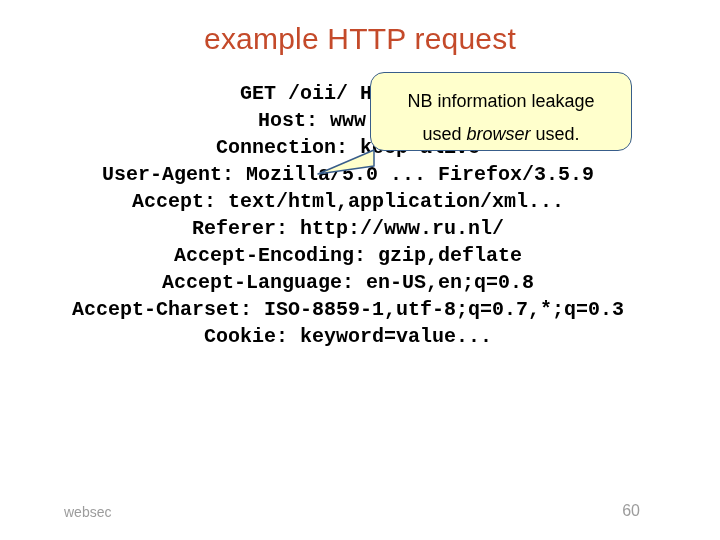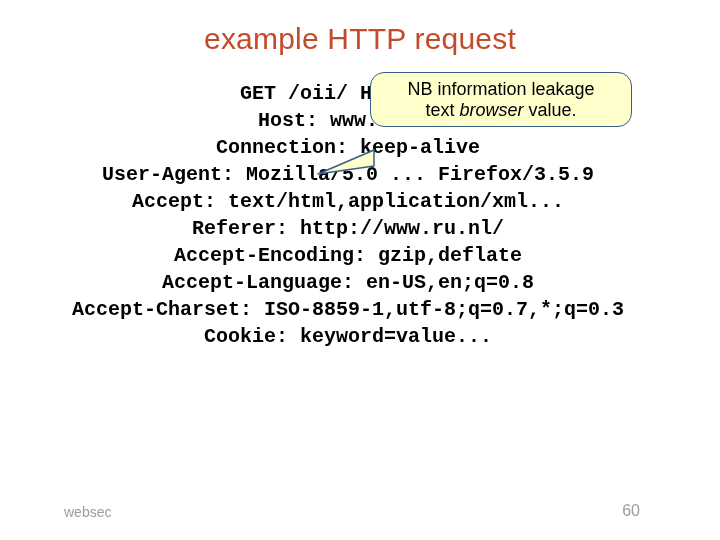--- a/index.html
+++ b/index.html
@@ -54,20 +54,21 @@
     padding: 6px 10px;
     font-family: "Segoe UI", Arial, sans-serif;
     font-size: 18px;
     line-height: 1.15;
     text-align: center;
     color: #000;
     z-index: 5;
   }
   .callout .line {
     display: block;
+    margin-top: 12px;
   }
   .callout em {
     font-style: italic;
     text-align: center;
   }
   .callout-tail {
     position: absolute;
     top: 148px;
     left: 316px;
     width: 60px;
@@ -109,20 +110,20 @@
 Accept-Charset: ISO-8859-1,utf-8;q=0.7,*;q=0.3
 Cookie: keyword=value...</div>
 
   <svg class="callout-tail" viewBox="0 0 60 30">
     <polygon points="58,2 58,18 2,26" fill="#ffffcc" stroke="#385d8a" stroke-width="1.5" stroke-linejoin="round"></polygon>
   </svg>
 
   <div class="callout">
     <span class="line">NB information leakage</span>
     <span class="line">
-      <span>text </span><em>browser</em><span> value.</span>
+      <span>used </span><em>browser</em><span> used.</span>
     </span>
   </div>
 
   <div class="footer-left">websec</div>
   <div class="footer-right">60</div>
 
 </div>
 
 </body></html>

